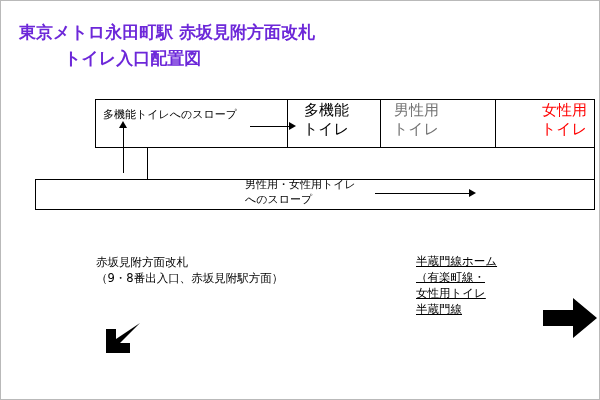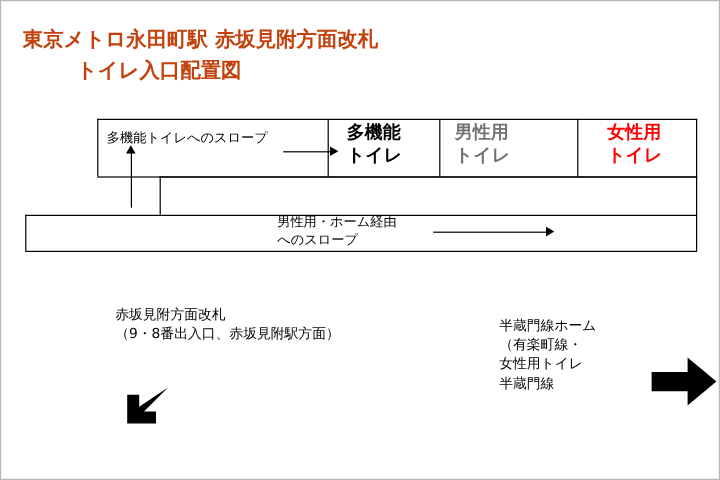--- a/index.html
+++ b/index.html
@@ -23,52 +23,52 @@
     background: #ffffff;
   }
 
   
   .title-line {
     position: absolute;
     font-size: 17px;
     font-weight: bold;
     letter-spacing: 0px;
     white-space: nowrap;
-    color: #c2410c;
+    color: #6d28d9;
   }
   #title1 { left: 18px; top: 20px; }
   #title2 { left: 18px; top: 46px; margin-left: 45px; }
 
   
   #diagram {
     position: absolute;
-    left: 0;
+    left: 14px;
     top: 80px;
     width: 521px;
     height: 160px;
   }
 
   .line {
     position: absolute;
     background: #000000;
   }
   .hline { height: 1px; }
   .vline { width: 1px; }
 
   
   .room-label {
     position: absolute;
     font-size: 15px;
-    font-weight: bold;
+    font-weight: normal;
     line-height: 19px;
     white-space: nowrap;
-    text-align: left;
+    text-align: right;
   }
   .blue { color: #737373; }
-  .red  { color: #ff0000; }
+  .red  { color: #ff0000; margin-left: 21px; }
   .black { color: #000000; }
 
   
   .annot {
     position: absolute;
     font-size: 11px;
     line-height: 15px;
     color: #000;
     white-space: nowrap;
   }
@@ -92,21 +92,21 @@
 
   
   .caption {
     position: absolute;
     font-size: 11.5px;
     line-height: 16px;
     color: #000;
     white-space: nowrap;
   }
   #caption-left { left: 95px; top: 253px; }
-  #caption-right { left: 415px; top: 262px; }
+  #caption-right { left: 415px; top: 252px; text-decoration: underline; }
 
   .big-arrow {
     position: absolute;
   }
 </style>
 </head>
 <body>
 
 <div id="page">
 
@@ -150,21 +150,21 @@
       <span>男性用</span><br>
       <span>トイレ</span>
     </div>
 
     <div class="room-label red" style="left:505px; top:20px;">
       <span>女性用</span><br>
       <span>トイレ</span>
     </div>
 
     <div class="annot" style="left:230px; top:96px;">
-      <span>男性用・ホーム経由</span><br>
+      <span>男性用・女性用トイレ</span><br>
       <span>へのスロープ</span>
     </div>
 
     <div class="line hline" style="left:360px; top:112px; width:95px;"></div>
     <div class="arrow-head arrow-right" style="left:454px; top:108px;"></div>
 
   </div>
 
   <div class="caption" id="caption-left">
     <span>赤坂見附方面改札</span><br>

